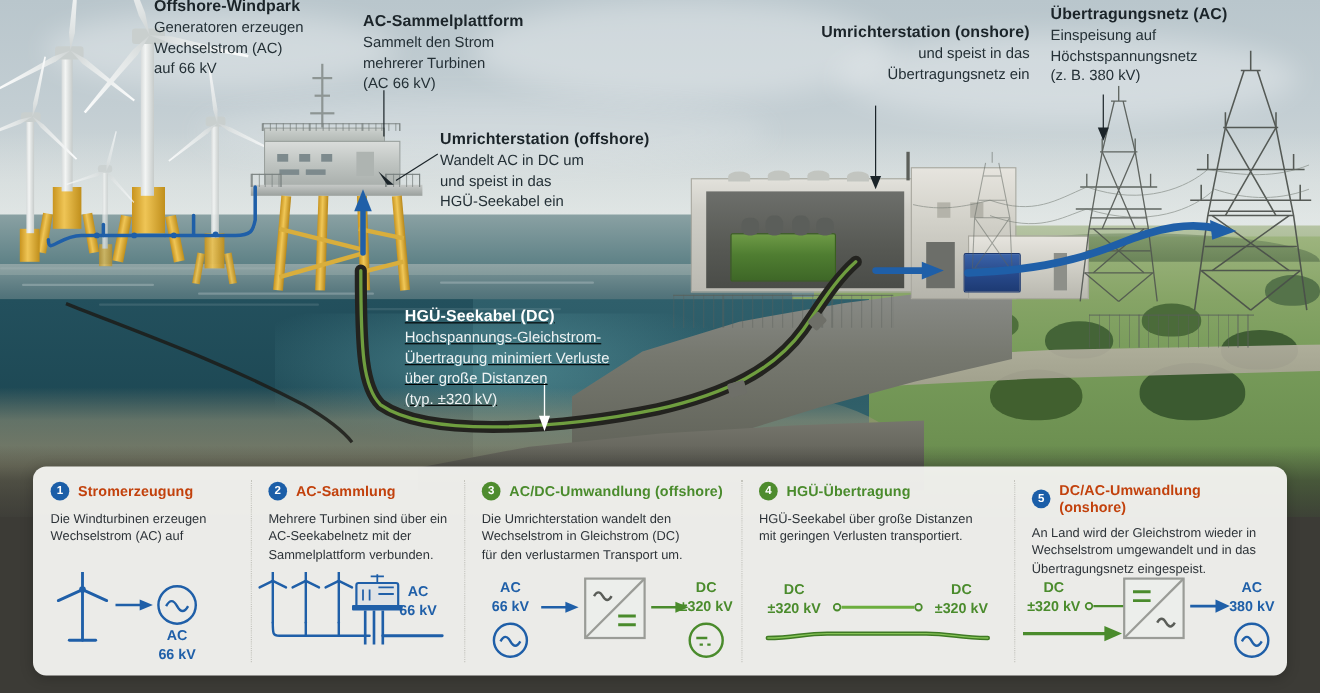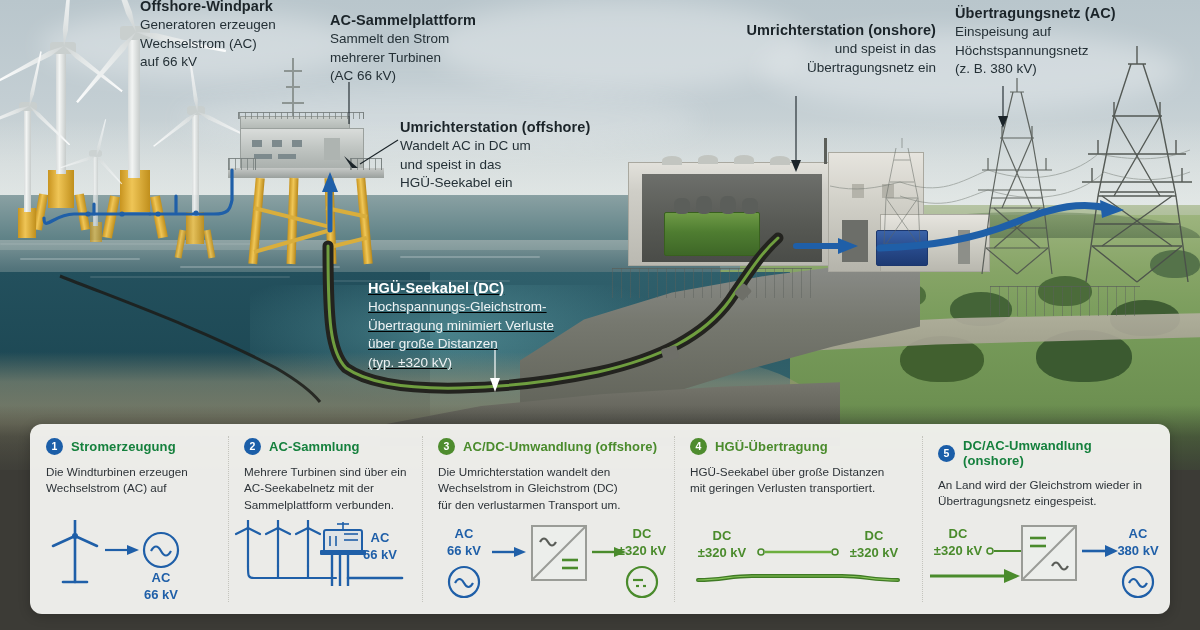--- a/index.html
+++ b/index.html
@@ -204,21 +204,21 @@
   .badge {
     width:17px; height:17px; border-radius:50%; flex:0 0 17px;
     color:#fff; font-size:10.5px; font-weight:bold;
     display:flex; align-items:center; justify-content:center; line-height:1;
   }
   .step-title { font-size:13px; font-weight:bold; letter-spacing:.1px; }
   .step-body { font-size:11.7px; line-height:16.4px; color:#2d3338; }
   .step-fig { position:absolute; left:0; right:0; bottom:8px; height:86px;margin-top:48px; }
   .step-fig svg { display:block; margin: 0 auto; }
 
-  .blue { color:#15803d; }
+  .blue { color:#c2410c; }
   .green { color:#4a8b2c; }
 </style>
 </head>
 <body>
 
 <div class="stage">
 
   <div class="sky"></div>
   <div class="cloud" style="left:40px;  top:10px;  width:320px; height:70px;"></div>
   <div class="cloud" style="left:430px; top:0px;   width:380px; height:90px;"></div>
@@ -655,20 +655,21 @@
       </div>
     </div>
 
     <div class="step" style="width:248px;">
       <div class="step-head">
         <div class="badge" style="background:#1b5ea8;">5</div>
         <div class="step-title blue">DC/AC-Umwandlung (onshore)</div>
       </div>
       <div class="step-body">
         <div>An Land wird der Gleichstrom wieder in</div>
+        <div>Wechselstrom umgewandelt und in das</div>
         <div>Übertragungsnetz eingespeist.</div>
       </div>
       <div class="step-fig">
         <svg width="236" height="86" viewBox="0 0 236 86">
           <text x="30" y="18" text-anchor="middle" font-family="Liberation Sans, sans-serif" font-size="13" font-weight="bold" fill="#4a8b2c">DC</text>
           <text x="30" y="35" text-anchor="middle" font-family="Liberation Sans, sans-serif" font-size="13" font-weight="bold" fill="#4a8b2c">±320 kV</text>
           <circle cx="62" cy="31" r="3" stroke="#4a8b2c" stroke-width="1.6" fill="none"></circle>
           <path d="M66 31 L94 31" stroke="#4a8b2c" stroke-width="2" fill="none"></path>
           <path d="M2 56 L78 56" stroke="#4a8b2c" stroke-width="3" fill="none"></path>
           <polygon points="92,56 76,49 76,63" fill="#4a8b2c"></polygon>

